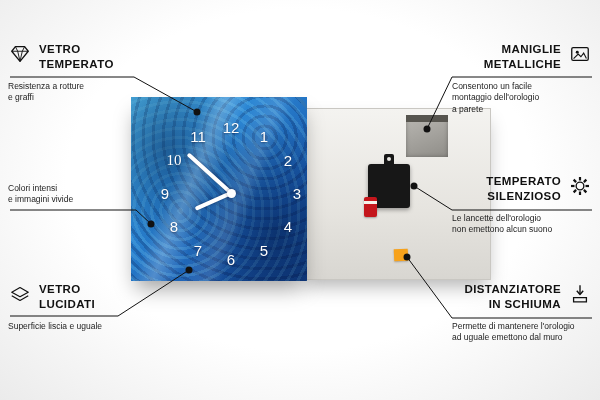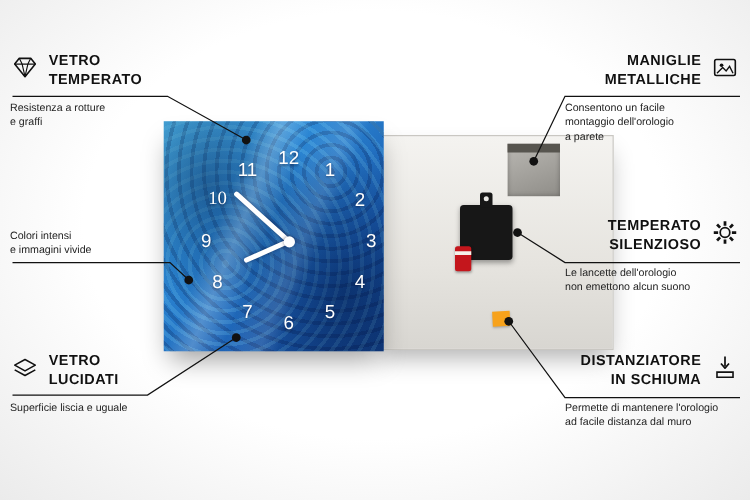--- a/index.html
+++ b/index.html
@@ -201,16 +201,16 @@
 IN SCHIUMA</span>
       <span class="ico">
         <svg viewBox="0 0 24 24" width="22" height="22">
           <path d="M12 2.5v8.5" stroke="#111" stroke-width="1.5" fill="none"></path>
           <path d="M8.5 8.5 L12 12.5 15.5 8.5" fill="none" stroke="#111" stroke-width="1.5" stroke-linejoin="round"></path>
           <path d="M5 16h14v4.5H5z" fill="none" stroke="#111" stroke-width="1.4"></path>
         </svg>
       </span>
     </div>
     <div class="desc">Permette di mantenere l'orologio
-ad facile distanza dal muro</div>
+ad uguale emettono dal muro</div>
   </div>
 
 </div>
 
 </body></html>

